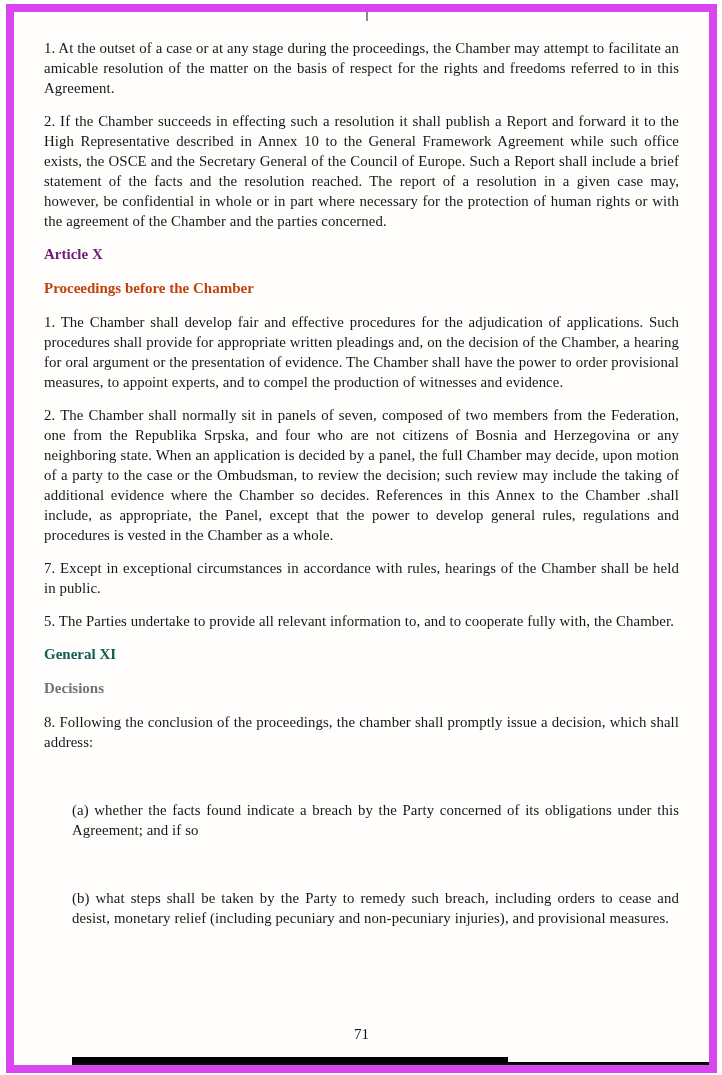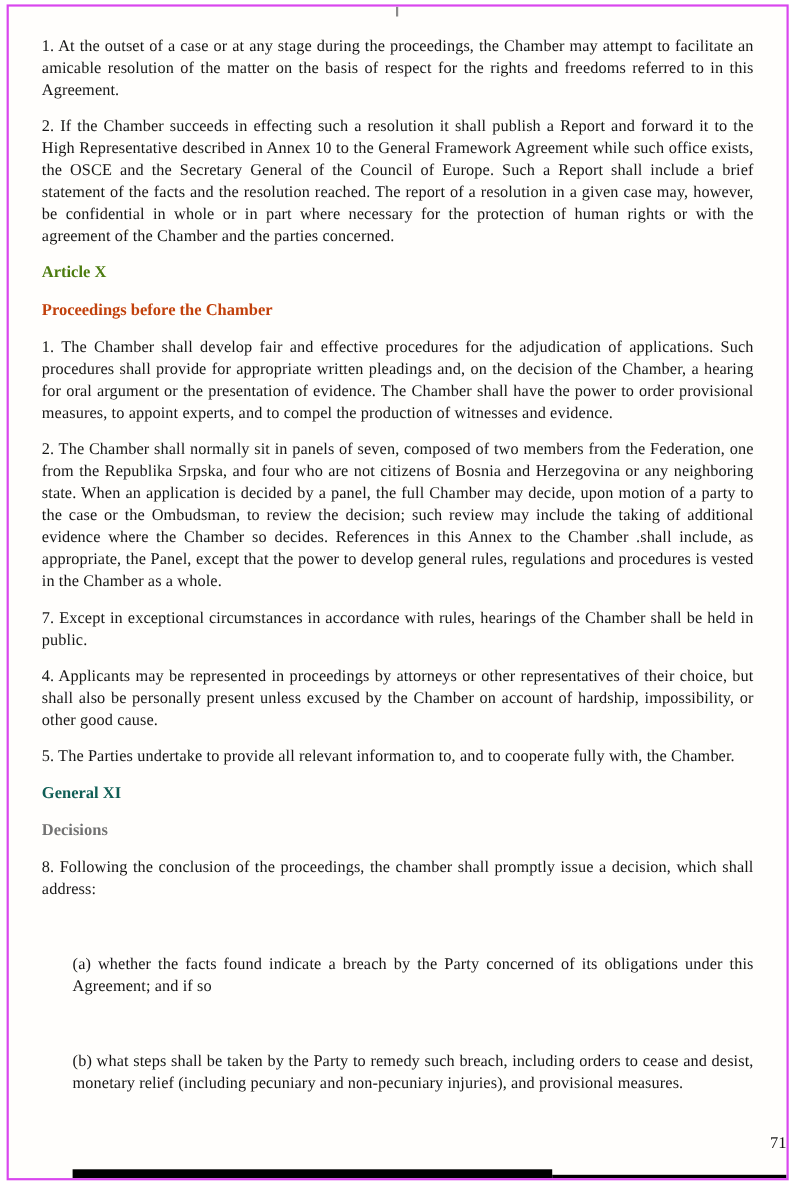--- a/index.html
+++ b/index.html
@@ -9,21 +9,21 @@
     width: 722px;
     height: 1075px;
     font-family: "Liberation Serif", "DejaVu Serif", serif;
   }
   .page {
     position: absolute;
     top: 4px;
     left: 6px;
     right: 5px;
     bottom: 2px;
-    border: 2px solid #d946ef;
+    border: 8px solid #d946ef;
     background: #fffefc;
     box-sizing: border-box;
     overflow: hidden;
   }
   .artifact-top {
     position: absolute;
     top: 0;
     left: 352px;
     width: 2px;
     height: 9px;
@@ -66,42 +66,41 @@
   .heading {
     font-weight: bold;
     margin: 6px 0 14px 0;
     font-size: 15px;
   }
   .page-number {
     position: absolute;
     bottom: 22px;
     left: 0;
     width: 100%;
-    text-align: right;
+    text-align: center;
     font-size: 15px;
     color: #161616;
   }
 </style>
 </head>
 <body>
 
 <div class="page">
   <div class="artifact-top"></div>
 
   <div class="content">
     <p class="para">1.  At  the outset of a case or at any stage during the proceedings, the Chamber may attempt to facilitate an amicable resolution of the matter on the basis of respect for the rights and freedoms referred to in this Agreement.</p>
     <p class="para">2. If the Chamber succeeds in effecting such a resolution it shall publish a Report and forward it to the High Representative described in Annex 10 to the General Framework Agreement while such office exists, the OSCE and the Secretary General of the Council of Europe. Such a Report shall include a brief statement of the facts and the resolution reached. The report of a resolution in a given case may, however, be confidential in whole or in part where necessary for the protection of human rights or with the agreement of the Chamber and the parties concerned.</p>
 
-    <div class="heading" style="color:#4d7c0f">Article X</div>
+    <div class="heading" style="color:#701a75">Article X</div>
     <div class="heading" style="color:#c2410c">Proceedings before the Chamber</div>
 
     <p class="para">1. The Chamber shall develop fair and effective procedures for the adjudication of applications. Such procedures shall provide for appropriate written pleadings and, on the decision of the Chamber, a hearing for oral argument or the presentation of evidence. The Chamber shall have the power to order provisional measures, to appoint experts, and to compel the production of witnesses and evidence.</p>
     <p class="para">2. The Chamber shall normally sit in panels of seven, composed of two members from the Federation, one from the Republika Srpska, and four who are not citizens of Bosnia and Herzegovina or any neighboring state. When an application is decided by a panel, the full Chamber may decide, upon motion of a party to the case or the Ombudsman, to review the decision; such review may include the taking of additional evidence where the Chamber so decides. References in this Annex to the Chamber .shall include, as appropriate, the Panel, except that the power to develop general rules, regulations and procedures is vested in the Chamber as a whole.</p>
     <p class="para">7. Except in exceptional circumstances in accordance with rules, hearings of the Chamber shall be held in public.</p>
-    <p class="para">4.  Applicants may be represented in proceedings by attorneys or other representatives of their choice, but shall also be personally present unless excused by the Chamber on account of hardship, impossibility, or other good cause.</p>
     <p class="para">5. The Parties undertake to provide all relevant information to, and to cooperate fully with, the Chamber.</p>
 
     <div class="heading" style="color:#0f5e55">General XI</div>
     <div class="heading" style="color:#737373">Decisions</div>
 
     <p class="para">8. Following the conclusion of the proceedings, the chamber shall promptly issue a decision, which shall address:</p>
     <p class="para indent">(a) whether the facts found indicate a breach by the Party concerned of its obligations under this Agreement; and if so</p>
     <p class="para indent">(b) what steps shall be taken by the Party to remedy such breach, including orders to cease and desist, monetary relief (including pecuniary and non-pecuniary injuries), and provisional measures.</p>
   </div>
 

